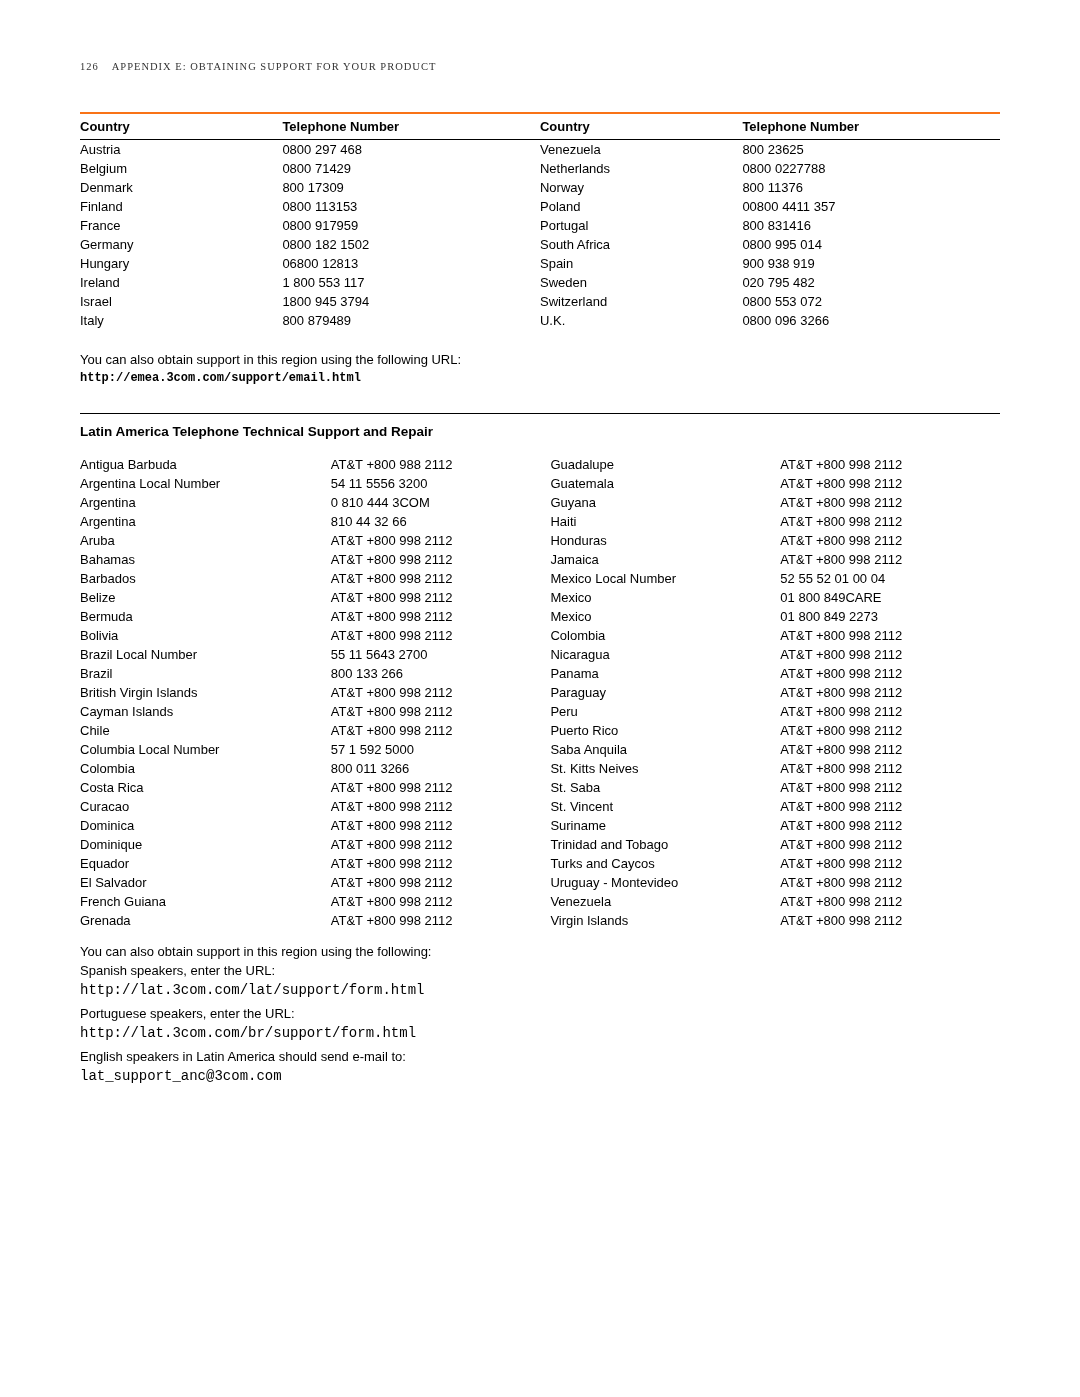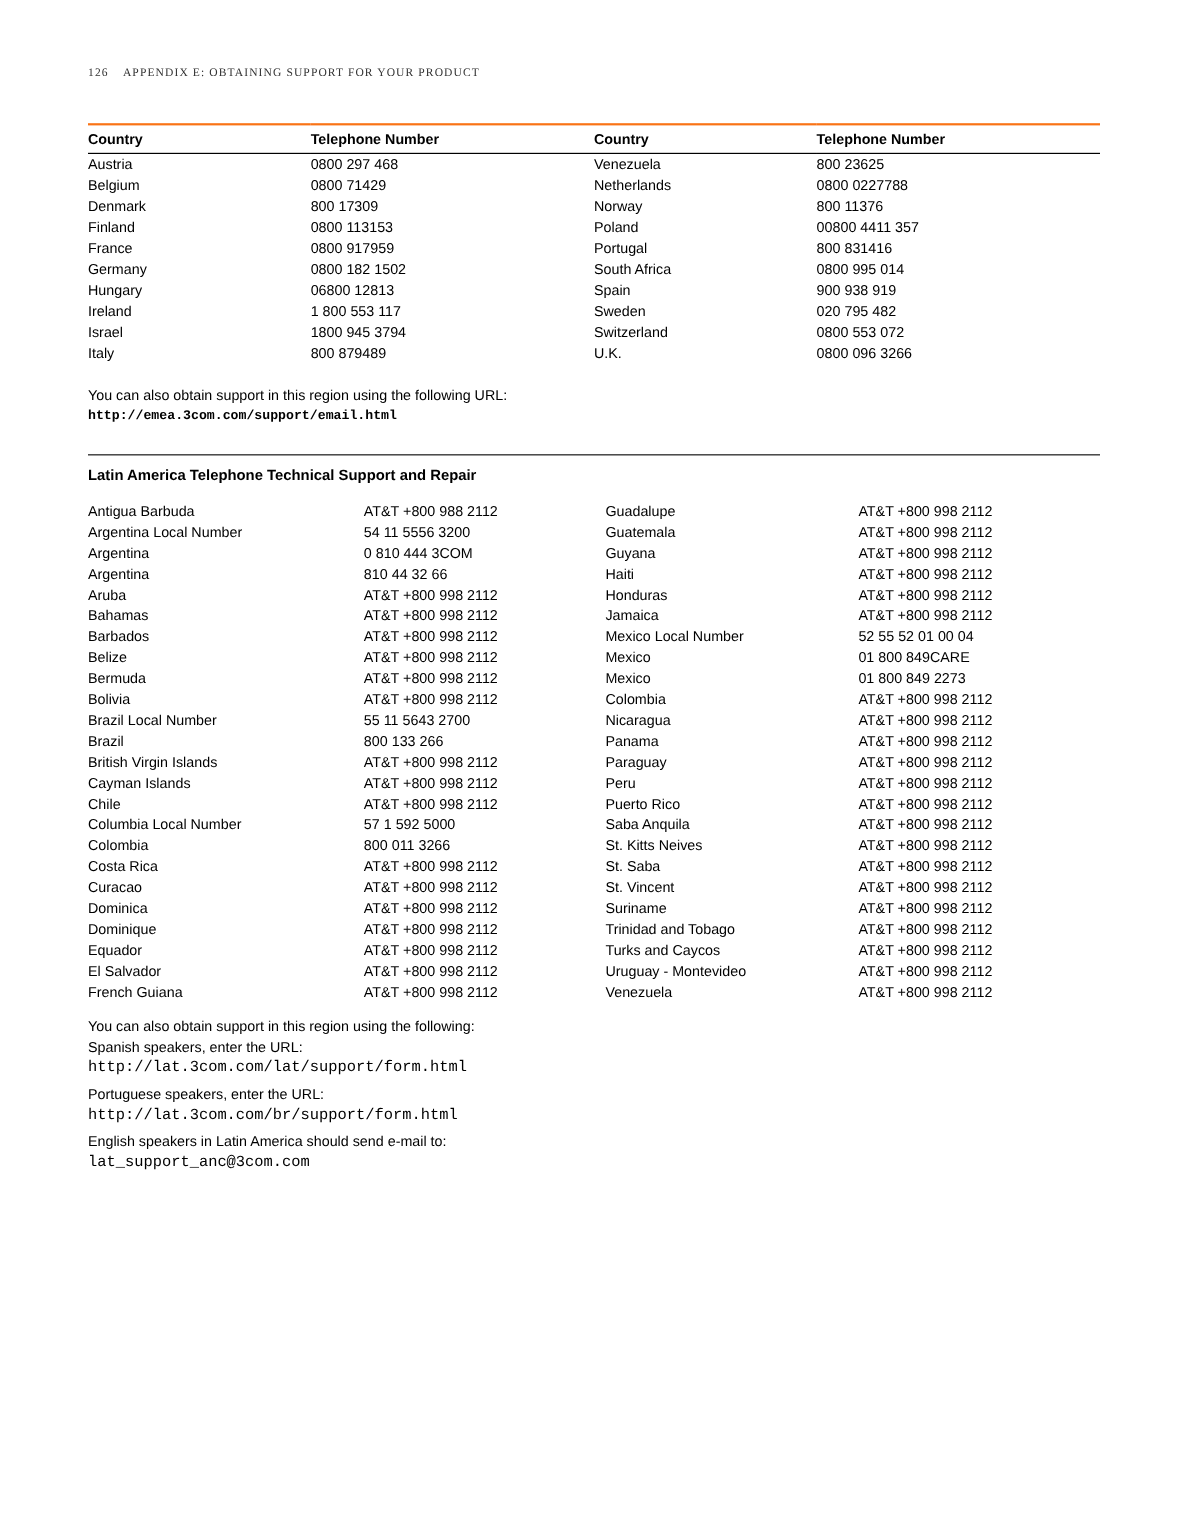--- a/index.html
+++ b/index.html
@@ -325,20 +325,26 @@
         <td>AT&amp;T +800 998 2112</td>
         <td>Uruguay - Montevideo</td>
         <td>AT&amp;T +800 998 2112</td>
       </tr>
       <tr>
         <td>French Guiana</td>
         <td>AT&amp;T +800 998 2112</td>
         <td>Venezuela</td>
         <td>AT&amp;T +800 998 2112</td>
       </tr>
+      <tr>
+        <td>Grenada</td>
+        <td>AT&amp;T +800 998 2112</td>
+        <td>Virgin Islands</td>
+        <td>AT&amp;T +800 998 2112</td>
+      </tr>
     </tbody>
 </table>
 
 <p class="note-text">You can also obtain support in this region using the following:</p>
 <p class="note-text">Spanish speakers, enter the URL:</p>
 <span class="note-code">http://lat.3com.com/lat/support/form.html</span>
 <p class="note-text">Portuguese speakers, enter the URL:</p>
 <span class="note-code">http://lat.3com.com/br/support/form.html</span>
 <p class="note-text">English speakers in Latin America should send e-mail to:</p>
 <span class="note-code">lat_support_anc@3com.com</span>

